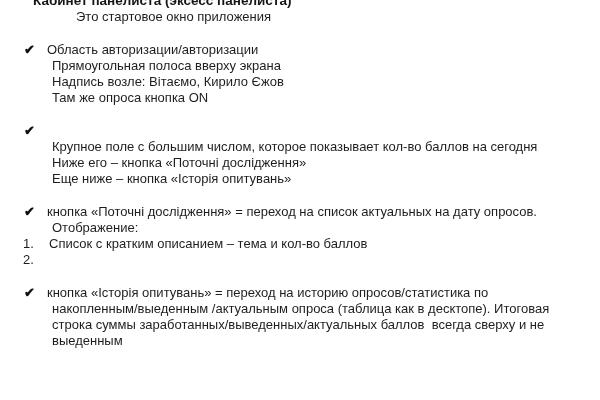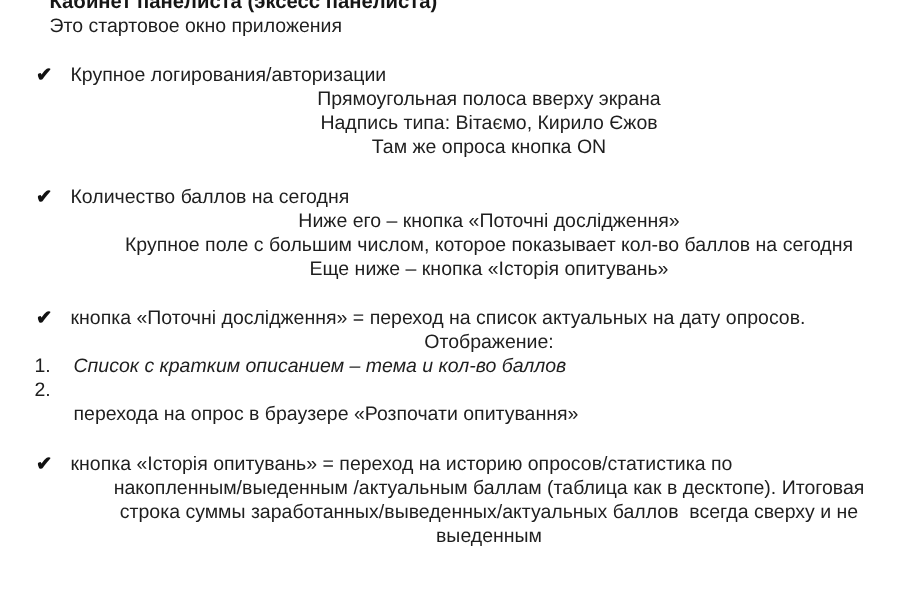--- a/index.html
+++ b/index.html
@@ -20,39 +20,39 @@
     left: 0;
     width: 600px;
   }
   .line { white-space: pre; }
   .doc-heading {
     padding-left: 33px;
     font-size: 13.5px;
     font-weight: 700;
     color: #161616;
   }
-  .intro-line { padding-left: 33px; }
-  .body-line { padding-left: 52px; text-align: center; }
+  .intro-line { padding-left: 33px; margin-left: 43px; }
+  .body-line { padding-left: 52px; }
   .spacer { height: 16.2px; }
   .check-row { display: flex; }
   .check-bullet {
     flex: 0 0 47px;
     box-sizing: border-box;
     padding-left: 24px;
     font-weight: 700;
     color: #111111;
   }
   .check-label { white-space: pre; }
   .num-row { display: flex; }
   .num-marker {
     flex: 0 0 49px;
     box-sizing: border-box;
     padding-left: 23px;
   }
-  .num-text { white-space: pre; font-style: italic; }
+  .num-text { white-space: pre; }
   .cont-line { padding-left: 49px; }
   .clipped-next-line {
     position: absolute;
     top: 397.5px;
     left: 31px;
     width: 546px;
     height: 2px;
     background: repeating-linear-gradient(90deg,
       rgba(45,45,45,0.75) 0 1.5px,
       transparent 1.5px 8px);
@@ -64,59 +64,57 @@
 <div class="page">
   <div class="doc-col">
 
     <div class="line doc-heading">Кабинет панелиста (эксесс панелиста)</div>
     <div class="line intro-line">Это стартовое окно приложения</div>
 
     <div class="spacer"></div>
 
     <div class="line check-row">
       <span class="check-bullet">✔</span>
-      <span class="check-label">Крупное логирования/авторизации</span>
+      <span class="check-label">Область авторизации/авторизации</span>
     </div>
     <div class="line body-line">Прямоугольная полоса вверху экрана</div>
-    <div class="line body-line">Надпись типа: Вітаємо, Кирило Єжов</div>
+    <div class="line body-line">Надпись возле: Вітаємо, Кирило Єжов</div>
     <div class="line body-line">Там же опроса кнопка ON</div>
 
     <div class="spacer"></div>
 
     <div class="line check-row">
       <span class="check-bullet">✔</span>
-      <span class="check-label">Количество баллов на сегодня</span>
     </div>
+    <div class="line body-line">Крупное поле с большим числом, которое показывает кол-во баллов на сегодня</div>
     <div class="line body-line">Ниже его – кнопка «Поточні дослідження»</div>
-    <div class="line body-line">Крупное поле с большим числом, которое показывает кол-во баллов на сегодня</div>
     <div class="line body-line">Еще ниже – кнопка «Історія опитувань»</div>
 
     <div class="spacer"></div>
 
     <div class="line check-row">
       <span class="check-bullet">✔</span>
       <span class="check-label">кнопка «Поточні дослідження» = переход на список актуальных на дату опросов.</span>
     </div>
     <div class="line body-line">Отображение:</div>
     <div class="line num-row">
       <span class="num-marker">1.</span>
       <span class="num-text">Список с кратким описанием – тема и кол-во баллов</span>
     </div>
     <div class="line num-row">
       <span class="num-marker">2.</span>
     </div>
-    <div class="line cont-line">перехода на опрос в браузере «Розпочати опитування»</div>
 
     <div class="spacer"></div>
 
     <div class="line check-row">
       <span class="check-bullet">✔</span>
       <span class="check-label">кнопка «Історія опитувань» = переход на историю опросов/статистика по</span>
     </div>
-    <div class="line body-line">накопленным/выеденным /актуальным баллам (таблица как в десктопе). Итоговая</div>
+    <div class="line body-line">накопленным/выеденным /актуальным опроса (таблица как в десктопе). Итоговая</div>
     <div class="line body-line">строка суммы заработанных/выведенных/актуальных баллов  всегда сверху и не</div>
     <div class="line body-line">выеденным</div>
 
     <div class="spacer"></div>
 
     <div class="line check-row">
       <span class="check-bullet">✔</span>
     </div>
 
   </div>

